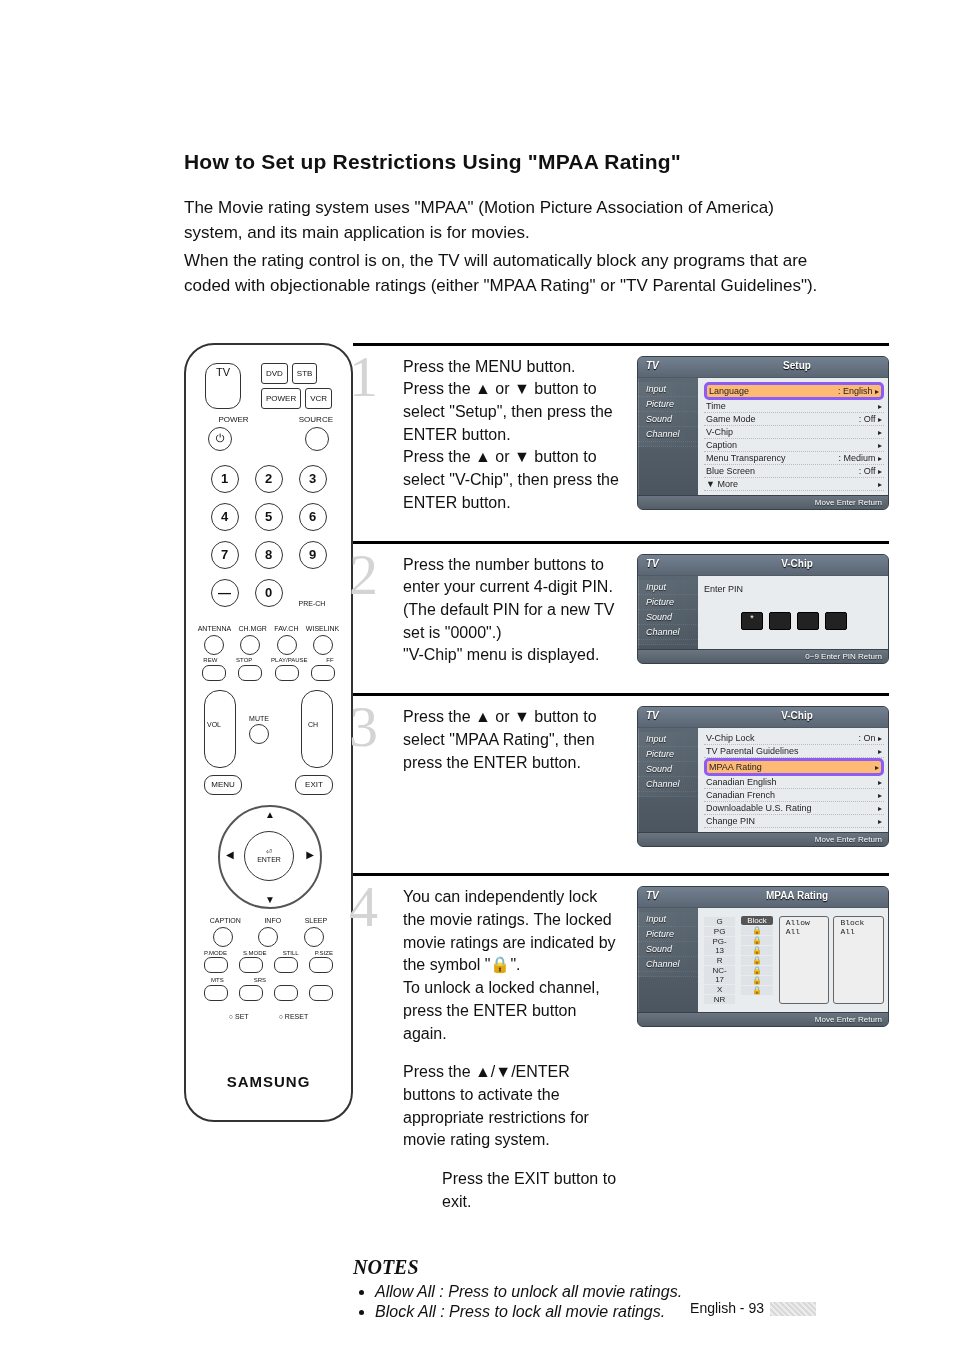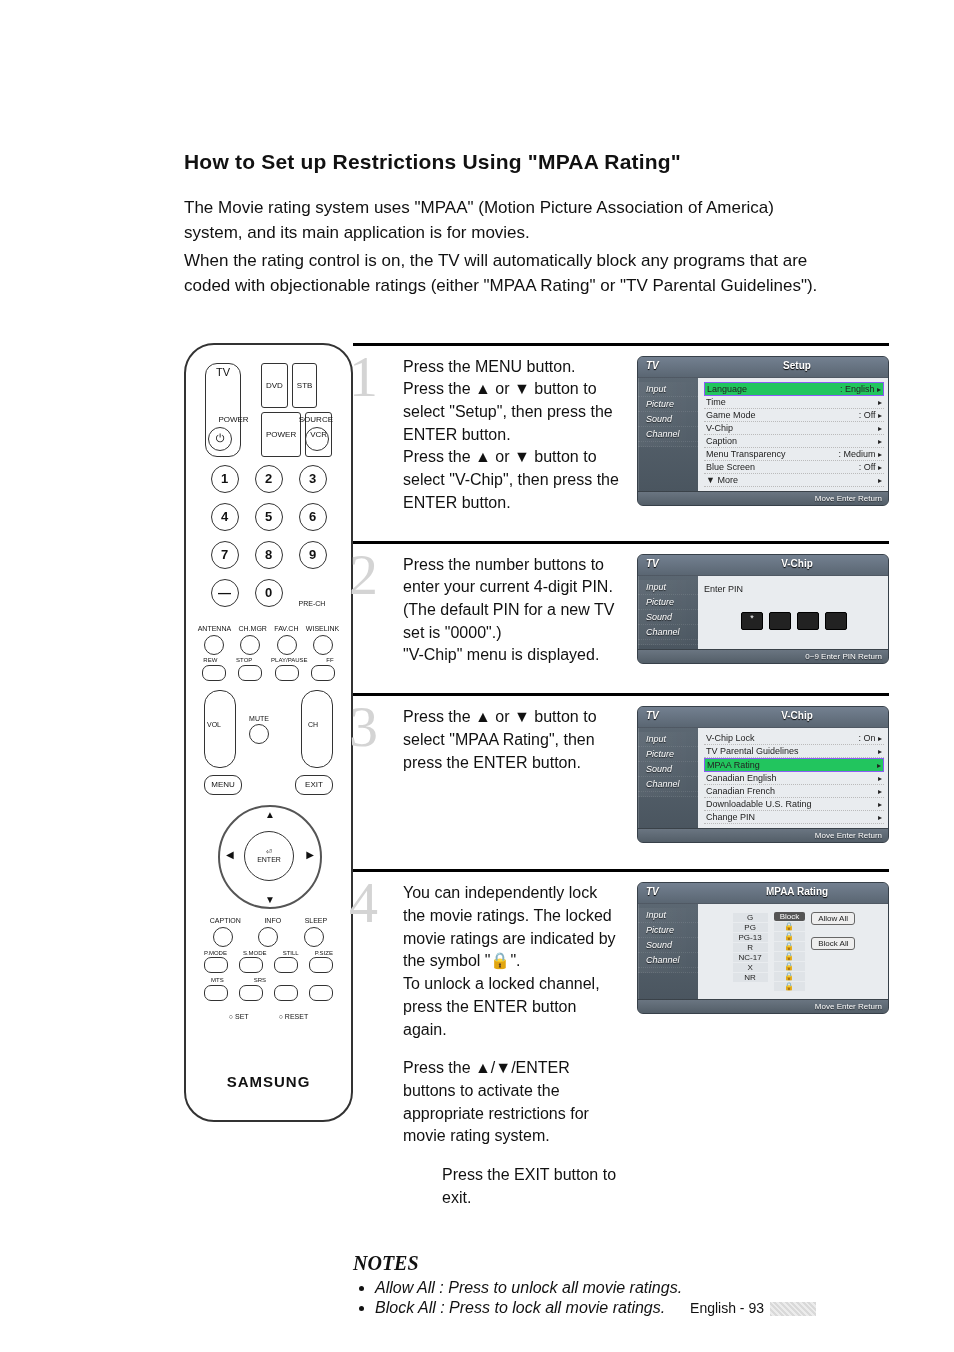--- a/index.html
+++ b/index.html
@@ -11,21 +11,21 @@
   .intro p{margin:0 0 4px 0;font-size:17px;line-height:1.45;}
   .cols{display:flex;margin-top:44px;align-items:flex-start;}
   
   .remote-wrap{width:240px;height:820px;}
   .remote{position:relative;width:165px;height:775px;margin:0;
           border:2.5px solid #333;border-radius:30px;}
   .remote *{font-family:Arial,Helvetica,sans-serif;font-weight:400;}
   .tvrow{position:absolute;top:18px;left:0;right:0;display:flex;justify-content:center;gap:20px;}
   .ovalbadge{border:1.5px solid #333;border-radius:12px;padding:2px 10px;font-size:11px;}
   .smalls{display:flex;flex-direction:column;gap:4px;}
-  .rectmini{border:1.2px solid #333;border-radius:3px;padding:16px 4px;font-size:8px;text-align:center;line-height:11px;}
+  .rectmini{border:1.2px solid #333;border-radius:3px;padding:4px 4px;font-size:8px;text-align:center;line-height:11px;}
   .pwrrow{position:absolute;top:70px;left:0;right:0;}
   .pwrlbl{font-size:8px;text-align:center;margin-left:-70px;}
   .srclbl{font-size:8px;text-align:right;margin-right:18px;margin-top:-9px;}
   .rndbtn{width:22px;height:22px;border:1.5px solid #333;border-radius:50%;
           display:flex;align-items:center;justify-content:center;font-size:11px;}
   .pwrbtn{position:absolute;left:22px;top:12px;}
   .srcbtn{position:absolute;right:22px;top:12px;}
   .keypad{position:absolute;top:120px;left:0;right:0;display:grid;
           grid-template-columns:repeat(3,auto);gap:10px 16px;justify-content:center;}
   .kp{width:26px;height:26px;border:1.8px solid #333;border-radius:50%;
@@ -85,33 +85,33 @@
   .osd .titlebar .r{flex:1;text-align:center;padding:3px 0 0 0;font-weight:700;
                     text-shadow:0 1px 1px #000;}
   .osd .body{display:flex;}
   .osd .side{flex:0 0 60px;padding:4px 0;}
   .osd .side div{padding:2px 4px 2px 8px;font-size:9px;font-style:italic;
                  text-shadow:0 1px 1px rgba(0,0,0,.7);border-bottom:1px dotted rgba(255,255,255,.1);
                  background:linear-gradient(90deg,rgba(255,255,255,.05),transparent);}
   .osd .pane{flex:1;background:#e9ecef;color:#222;padding:4px 4px 4px 6px;font-size:9px;}
   .osd .pane .row{display:flex;justify-content:space-between;padding:1px 2px;
                   border-bottom:1px dotted #bbb;}
-  .osd .pane .row.sel{background:#22c55e;border:1px solid #8b5cf6;border-radius:0;}
+  .osd .pane .row.sel{background:#fdba74;border:3px solid #8b5cf6;border-radius:5px;}
   .osd .pane .row .ar{font-size:8px;}
   .osd .foot{background:linear-gradient(#6a7581,#535e68);font-size:8px;
              padding:2px 6px;text-align:right;border-top:1px solid rgba(0,0,0,.3);
              text-shadow:0 1px 1px rgba(0,0,0,.6);}
   .pinentry{display:flex;gap:6px;justify-content:center;padding:14px 0;}
   .pinbox{width:20px;height:16px;background:#222;border:1px solid #000;border-radius:2px;
           color:#fff;text-align:center;}
   .mpaalist{display:flex;gap:6px;justify-content:center;padding:4px 0;}
   .mpaacol{display:flex;flex-direction:column;gap:1px;font-size:8px;}
   .mpaacol .h{background:#555;color:#fff;padding:0 6px;border-radius:2px;}
   .mpaacol .c{background:#dfe3e7;color:#222;padding:0 6px;text-align:center;}
-  .mpaabtns{display:flex;flex-direction:column;gap:12px;}
+  .mpaabtns{display:flex;gap:4px;font-family:Liberation Mono, monospace;}
   .mpaabtn{background:#eee;border:1px solid #666;border-radius:3px;font-size:8px;
            padding:1px 6px;color:#222;}
   
   .notes{margin-top:16px;}
   .notes h2{font-family:"Times New Roman",serif;font-style:italic;font-weight:700;
             font-size:20px;margin:0 0 4px 0;}
   .notes ul{margin:0;padding-left:22px;}
   .notes li{font-style:italic;font-size:16px;margin:2px 0;}
   .footer{position:absolute;bottom:36px;right:64px;font-size:14px;}
   .footer .box{display:inline-block;width:46px;height:14px;margin-left:6px;

